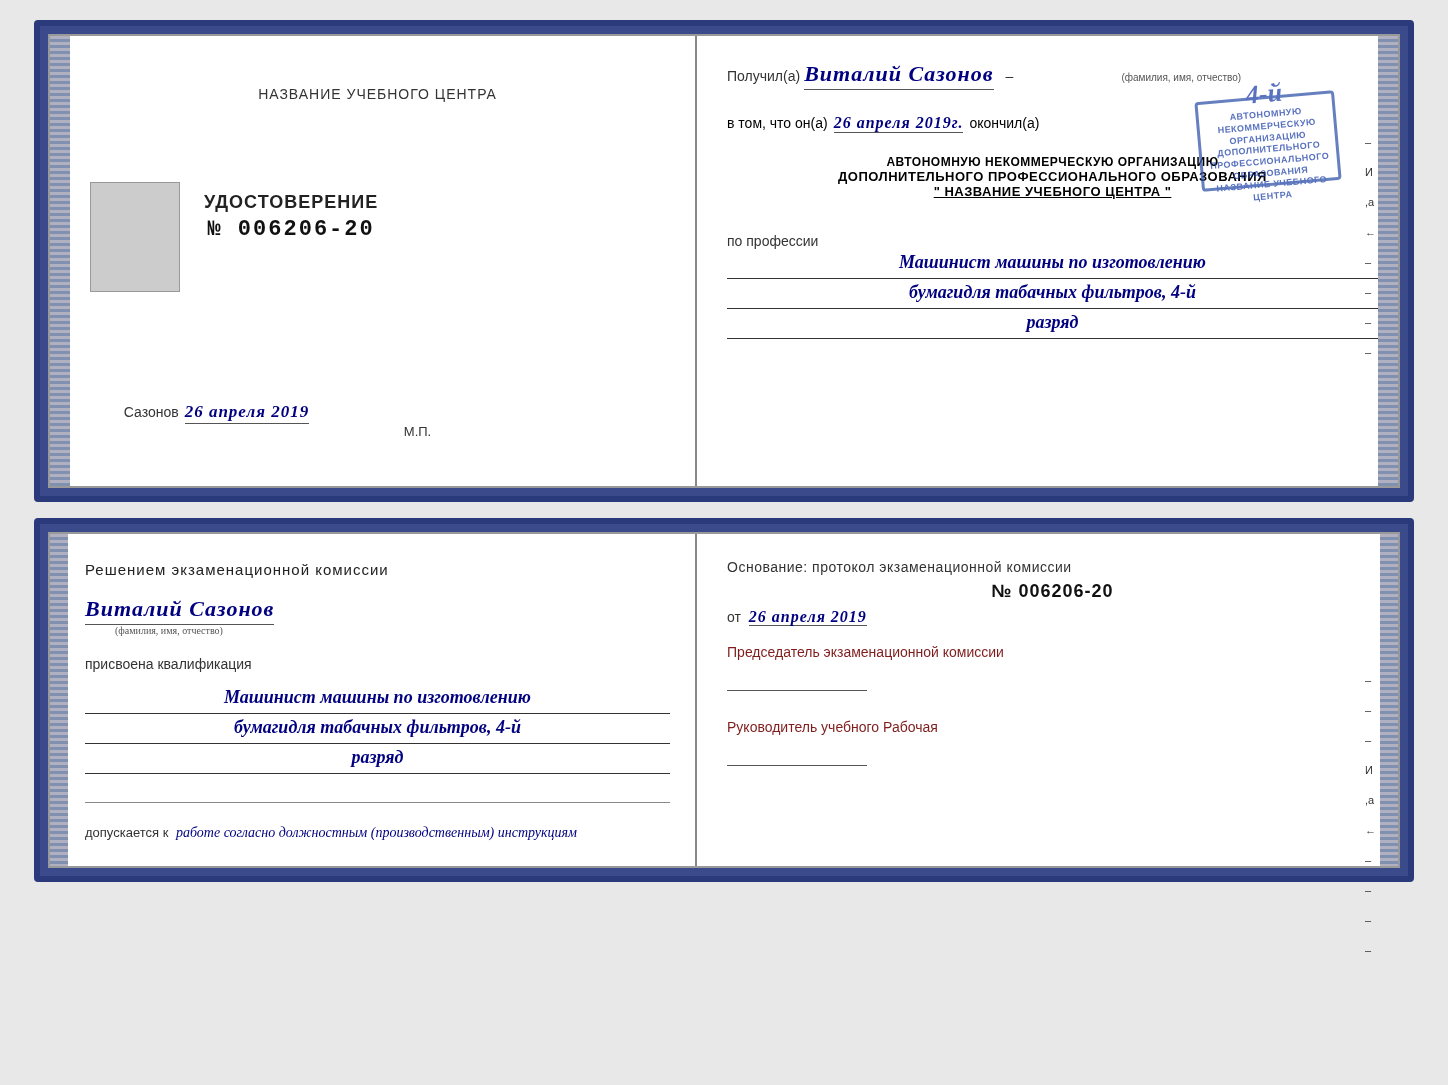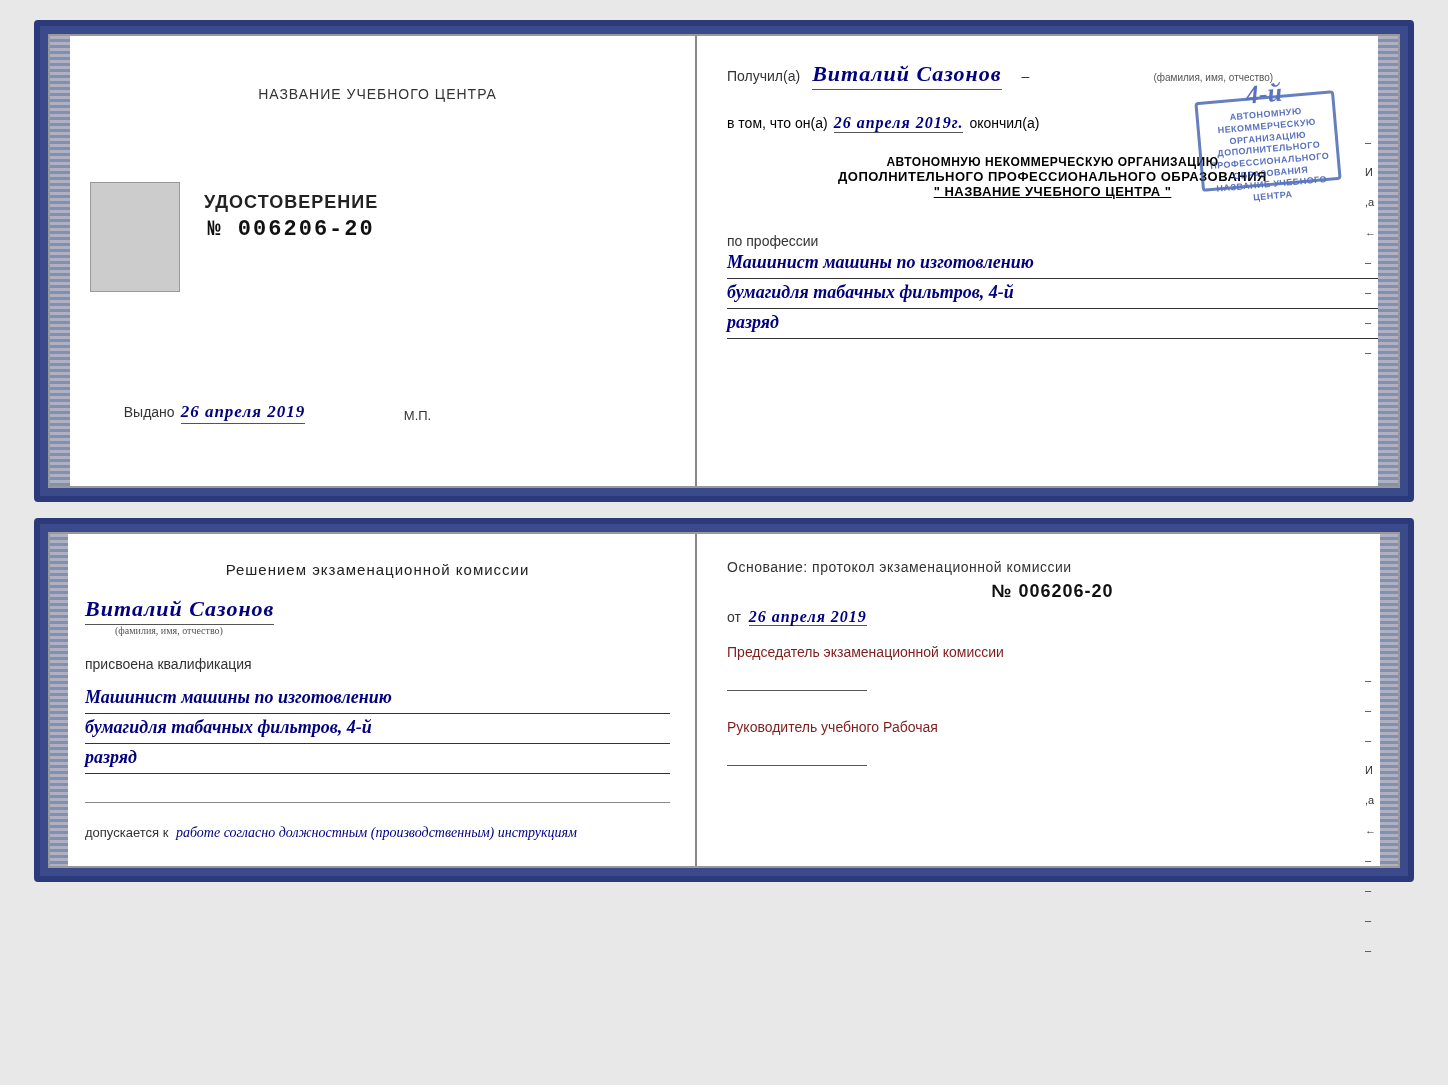--- a/index.html
+++ b/index.html
@@ -106,21 +106,21 @@
       bottom: 70px;
       border: 1px solid #999;
     }
 
     .cert-issued-date {
       font-weight: bold;
     }
 
     .cert-mp {
       position: absolute;
-      bottom: 32px;
+      bottom: 16px;
       left: 35px;
       font-family: Arial, sans-serif;
       font-size: 13px;
       color: #333;
     }
 
     
     .cert-right {
       width: 52%;
       padding: 25px 20px 20px 30px;
@@ -143,21 +143,21 @@
       );
     }
 
     .recipient-row {
       font-family: Arial, sans-serif;
       font-size: 14px;
       color: #333;
       display: flex;
       align-items: baseline;
       flex-wrap: wrap;
-      gap: 12px;
+      gap: 4px;
     }
 
     .handwritten-large {
       font-family: Georgia, serif;
       font-style: italic;
       color: #000080;
       font-size: 22px;
       font-weight: bold;
       letter-spacing: 1px;
     }
@@ -204,20 +204,21 @@
 
     .profession-handwritten {
       font-family: Georgia, serif;
       font-style: italic;
       color: #000080;
       font-size: 18px;
       font-weight: bold;
       border-bottom: 1px solid #333;
       padding-bottom: 2px;
       line-height: 1.5;
+      text-align: center;
     }
 
     .right-side-marks {
       position: absolute;
       right: 22px;
       top: 100px;
       display: flex;
       flex-direction: column;
       gap: 18px;
     }
@@ -299,21 +300,20 @@
       background: repeating-linear-gradient(
         180deg,
         #b0b0c0 0px, #b0b0c0 3px,
         #8090b0 3px, #8090b0 6px
       );
     }
 
     .exam-heading {
       font-family: Arial, sans-serif;
       font-size: 15px;
-      text-align: center;
       letter-spacing: 1px;
       color: #222;
       line-height: 1.4;
     }
 
     .exam-name-block {
       display: flex;
       flex-direction: column;
       align-items: flex-start;
       margin-top: 4px;
@@ -407,21 +407,21 @@
 
         <div style="display:flex; width:100%; align-items:flex-start; margin-top: 20px; position: relative; height: 200px;">
           <div class="cert-photo-placeholder" style="position:relative; left:0; top:0;"></div>
           <div class="cert-title-block" style="margin-left:24px; margin-top:10px;">
             <div class="cert-title">УДОСТОВЕРЕНИЕ</div>
             <div class="cert-number">№ 006206-20</div>
           </div>
         </div>
 
         <div style="display:flex; align-items:baseline; gap:6px; margin-top: 20px; margin-left: 10px; width: 90%;">
-          <span class="cert-issued-label" style="font-family:Arial,sans-serif; font-size:14px; color:#333;">Выдано</span>
+          <span class="cert-issued-label" style="font-family:Arial,sans-serif; font-size:14px; color:#333;">Сазонов</span>
           <span class="cert-issued-date handwritten-large" style="font-size:17px; border-bottom:1px solid #555; padding-bottom:1px;">26 апреля 2019</span>
         </div>
 
         <div style="margin-top: 14px; margin-left:10px;">
           <span class="cert-mp" style="position:relative; font-family:Arial,sans-serif; font-size:13px;">М.П.</span>
         </div>
       </div>
 
       <div class="cert-right">
 

